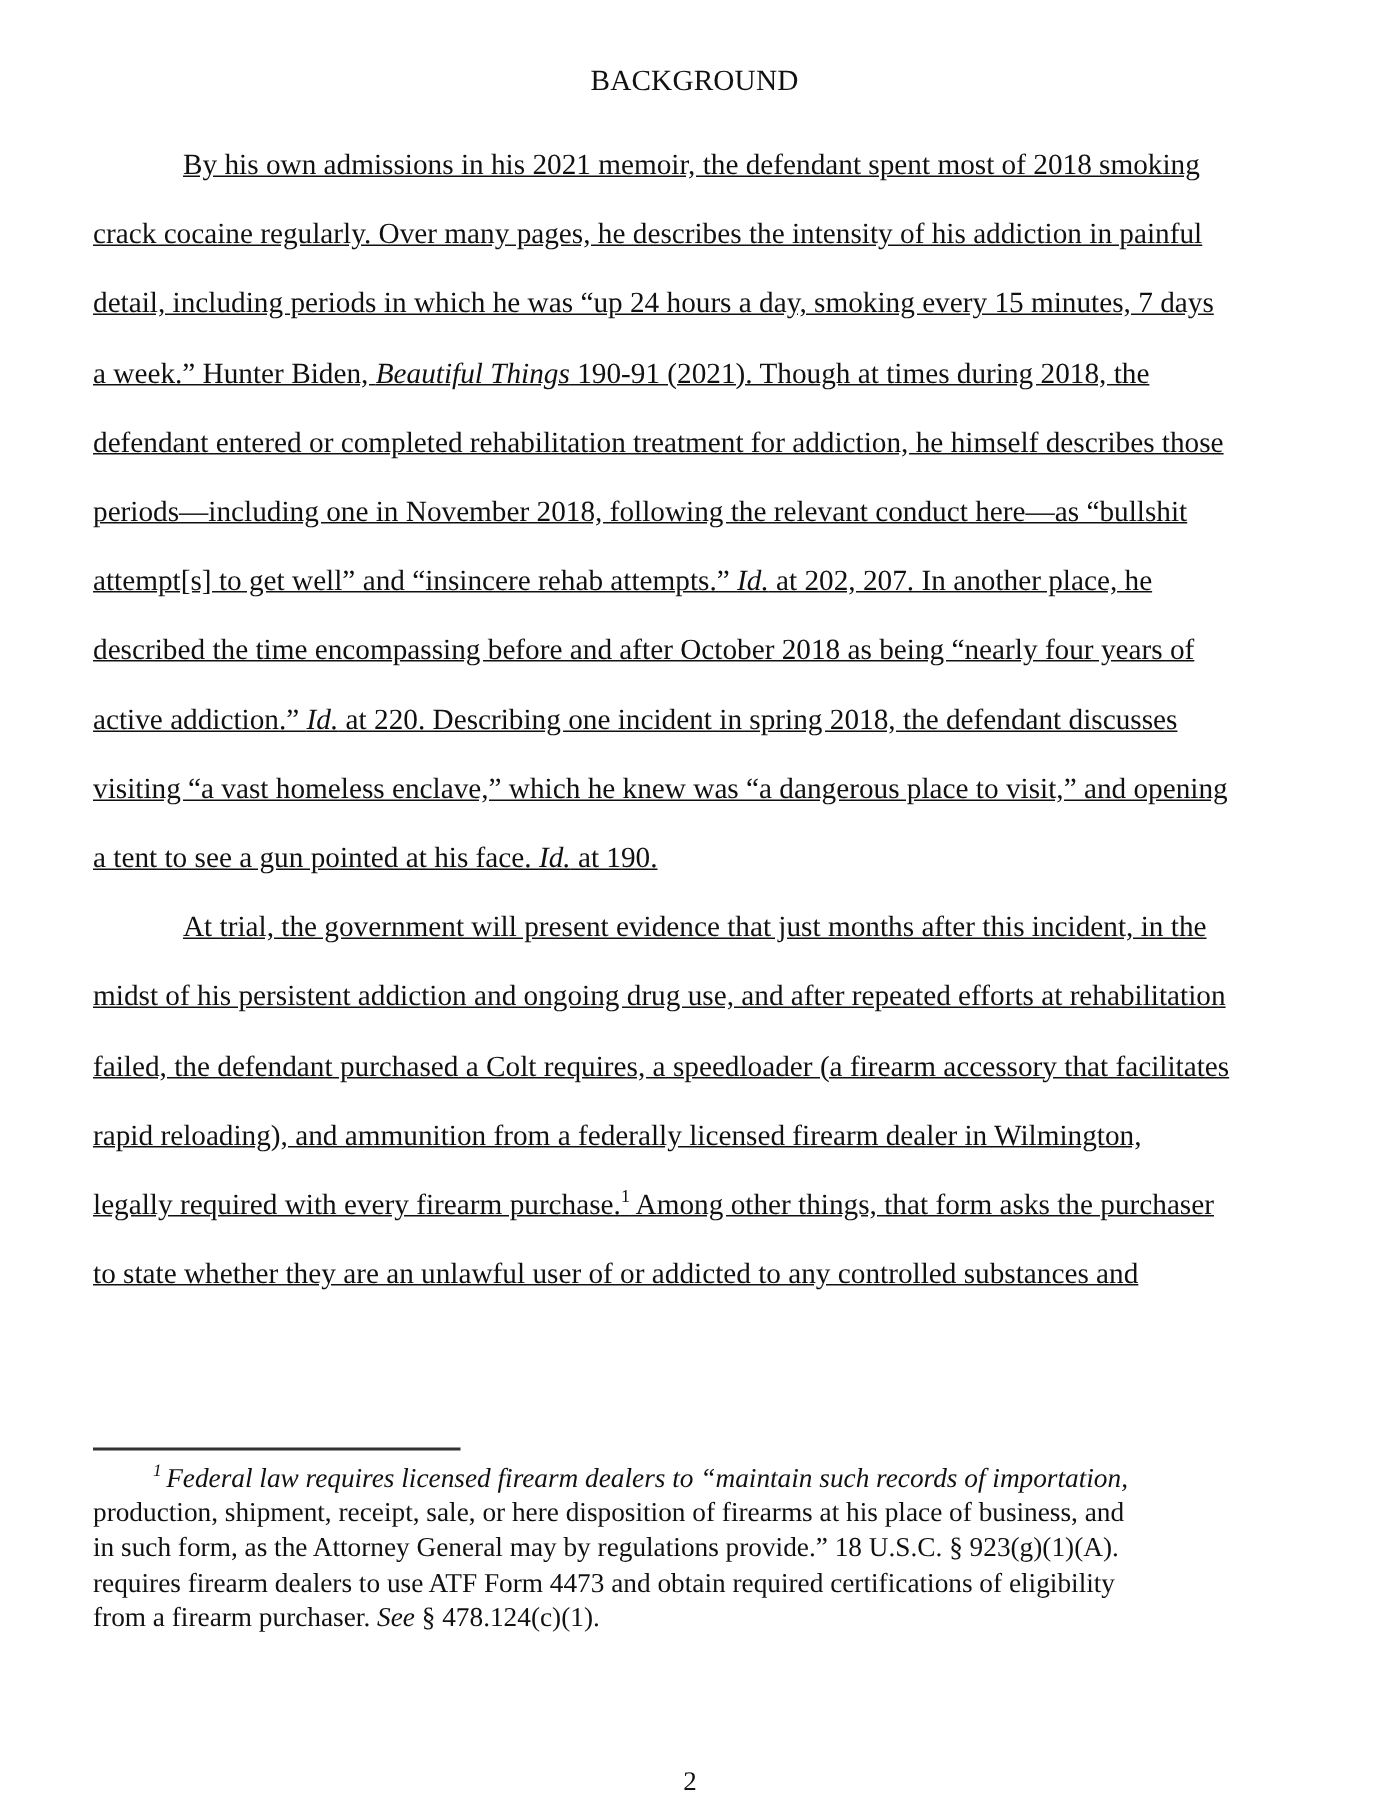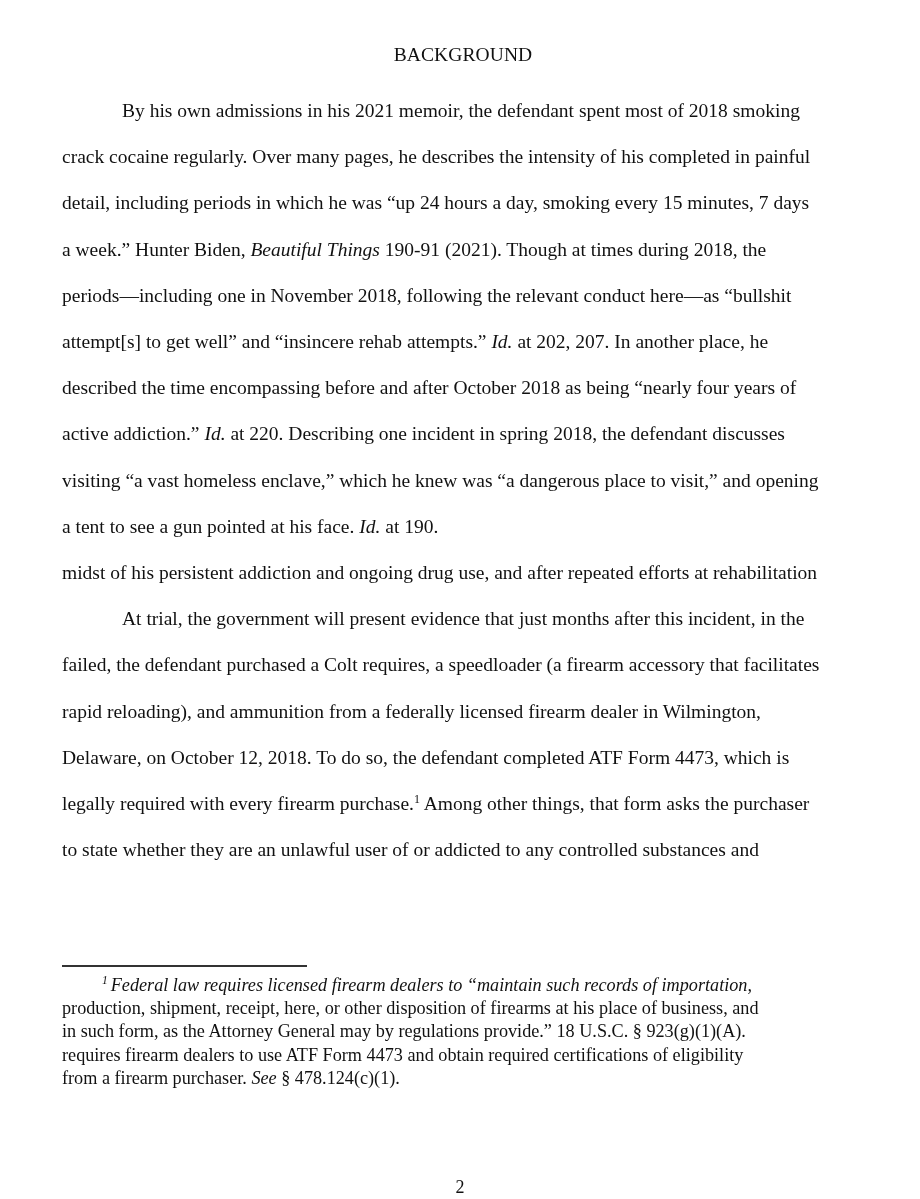--- a/index.html
+++ b/index.html
@@ -43,21 +43,21 @@
       margin: 0;
       text-indent: 60px;
       text-align: left;
       white-space: normal;
     }
     .line {
       display: block;
       white-space: nowrap;
     }
     .line.indent { padding-left: 60px; }
-    .para .line { text-indent: 0; }
+    .para .line { text-indent: 0; text-decoration: underline; }
     .fnref {
       font-size: 12px;
       vertical-align: super;
       line-height: 0;
     }
     .footnote-rule {
       position: absolute;
       left: 62px;
       top: 965px;
       width: 245px;
@@ -91,45 +91,45 @@
   </style>
 </head>
 <body>
 
 <div class="page">
   <div class="heading">BACKGROUND</div>
 
   <div class="body-text">
     <div class="para" style="text-indent: 0px;">
         <span class="line indent">By his own admissions in his 2021 memoir, the defendant spent most of 2018 smoking</span>
-        <span class="line">crack cocaine regularly.  Over many pages, he describes the intensity of his completed in painful</span>
+        <span class="line">crack cocaine regularly.  Over many pages, he describes the intensity of his addiction in painful</span>
         <span class="line">detail, including periods in which he was “up 24 hours a day, smoking every 15 minutes, 7 days</span>
         <span class="line">a week.”  Hunter Biden, <i>Beautiful Things</i> 190-91 (2021).  Though at times during 2018, the</span>
+        <span class="line">defendant entered or completed rehabilitation treatment for addiction, he himself describes those</span>
         <span class="line">periods—including one in November 2018, following the relevant conduct here—as “bullshit</span>
         <span class="line">attempt[s] to get well” and “insincere rehab attempts.” <i>Id.</i> at 202, 207.  In another place, he</span>
         <span class="line">described the time encompassing before and after October 2018 as being “nearly four years of</span>
         <span class="line">active addiction.”  <i>Id.</i> at 220.  Describing one incident in spring 2018, the defendant discusses</span>
         <span class="line">visiting “a vast homeless enclave,” which he knew was “a dangerous place to visit,” and opening</span>
         <span class="line">a tent to see a gun pointed at his face.  <i>Id.</i> at 190.</span>
       </div>
     <div class="para" style="text-indent: 0px;">
+        <span class="line indent">At trial, the government will present evidence that just months after this incident, in the</span>
         <span class="line">midst of his persistent addiction and ongoing drug use, and after repeated efforts at rehabilitation</span>
-        <span class="line indent">At trial, the government will present evidence that just months after this incident, in the</span>
         <span class="line">failed, the defendant purchased a Colt requires, a speedloader (a firearm accessory that facilitates</span>
         <span class="line">rapid reloading), and ammunition from a federally licensed firearm dealer in Wilmington,</span>
-        <span class="line">Delaware, on October 12, 2018.  To do so, the defendant completed ATF Form 4473, which is</span>
         <span class="line">legally required with every firearm purchase.<span class="fnref">1</span>  Among other things, that form asks the purchaser</span>
         <span class="line">to state whether they are an unlawful user of or addicted to any controlled substances and</span>
       </div>
   </div>
 
   <div class="footnote-rule"></div>
 
   <div class="footnote">
       <span class="line indent"><span class="fn-mark">1</span>Federal law requires licensed firearm dealers to “maintain such records of importation,</span>
-      <span class="line">production, shipment, receipt, here, or other disposition of firearms at his place of business, and</span>
+      <span class="line">production, shipment, receipt, sale, or here disposition of firearms at his place of business, and</span>
       <span class="line">in such form, as the Attorney General may by regulations provide.” 18 U.S.C. § 923(g)(1)(A).</span>
       <span class="line">requires firearm dealers to use ATF Form 4473 and obtain required certifications of eligibility</span>
       <span class="line">from a firearm purchaser. <i>See</i> § 478.124(c)(1).</span>
     </div>
 
   <div class="page-number">2</div>
 </div>
 
 </body></html>

